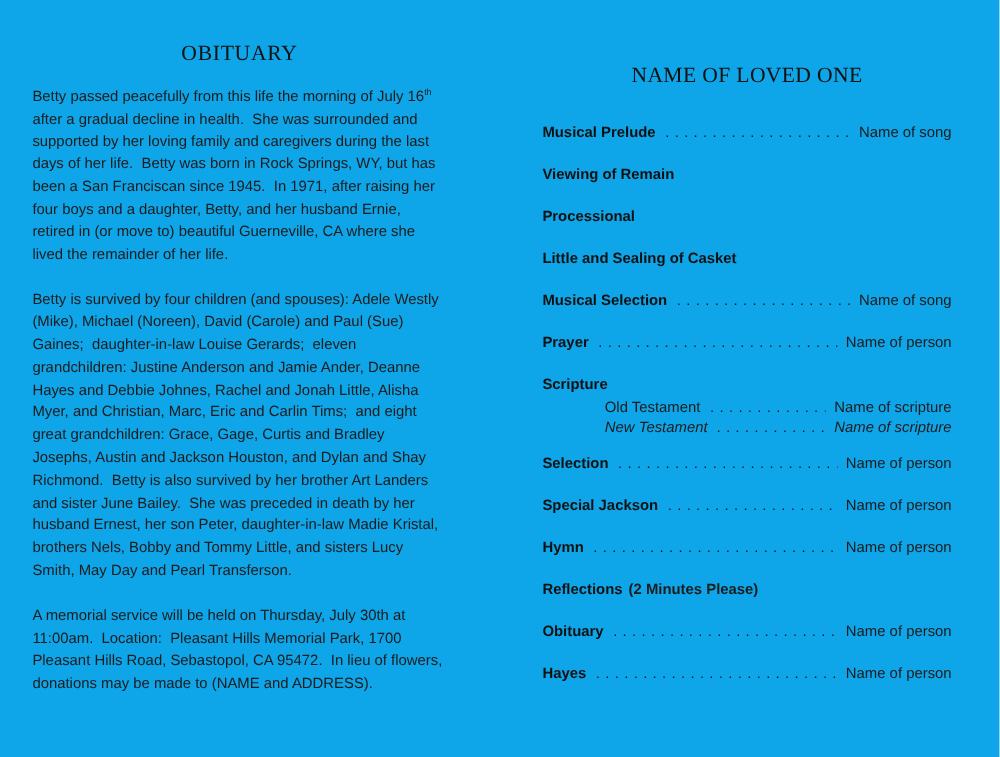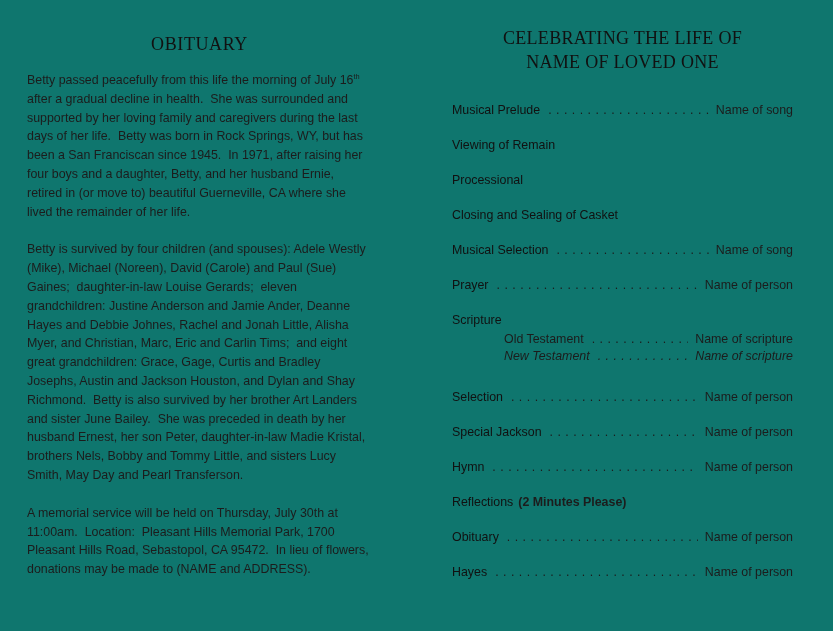--- a/index.html
+++ b/index.html
@@ -1,21 +1,21 @@
 <!DOCTYPE html>
 <html><head>
 <meta charset="utf-8">
 <style>
   html, body { margin: 0; padding: 0; background: #ffffff; }
   body { font-family: "Liberation Sans", sans-serif; color: #1c1c1c; }
 
   .spread {
     width: 833px;
     height: 631px;
-    background: #0f766e;
+    background: #0ea5e9;
     display: flex;
     overflow: hidden;
   }
 
   .page { box-sizing: border-box; }
   .page-left  { width: 416px; padding: 34px 44px 0 27px; }
   .page-right { width: 417px; padding: 26px 40px 0 36px; }
 
   .serif-title {
     font-family: "Liberation Serif", serif;
@@ -44,33 +44,33 @@
   .body-text span { white-space: pre-wrap; }
   sup.ordinal { font-size: 0.6em; vertical-align: super; line-height: 0; }
 
   .program { font-size: 12.4px; }
   .program-row {
     display: flex;
     align-items: baseline;
     margin-bottom: 20.5px;
     line-height: 14.5px;
   }
-  .program-row .label { font-weight: 400; color: #111111; white-space: nowrap; }
+  .program-row .label { font-weight: 700; color: #111111; white-space: nowrap; }
   .program-row .dots {
     flex: 1 1 auto;
     overflow: hidden;
     white-space: nowrap;
     margin: 0 7px 0 8px;
     color: #1c1c1c;
     letter-spacing: 0.5px;
   }
   .program-row .value { white-space: nowrap; }
   .program-row .suffix { margin-left: 5px; font-weight: 700; }
 
-  .scripture-group { margin-bottom: 27px; }
+  .scripture-group { margin-bottom: 16px; }
   .scripture-group .scripture-head { margin-bottom: 4px; }
   .scripture-group .sub-row { padding-left: 52px; margin-bottom: 2.5px; }
   .scripture-group .sub-row:last-child { margin-bottom: 0; font-style: italic; }
   .sub-row .label { font-weight: 400 !important; color: #1c1c1c; }
 </style>
 </head>
 <body>
 
 <div class="spread">
 
@@ -78,40 +78,40 @@
     <h1 class="serif-title obituary-title">OBITUARY</h1>
 
     <p class="body-text"><span>Betty passed peacefully from this life the morning of July 16</span><sup class="ordinal">th</sup><span> after a gradual decline in health.  She was surrounded and supported by her loving family and caregivers during the last days of her life.  Betty was born in Rock Springs, WY, but has been a San Franciscan since 1945.  In 1971, after raising her four boys and a daughter, Betty, and her husband Ernie, retired in (or move to) beautiful Guerneville, CA where she lived the remainder of her life.</span></p>
 
     <p class="body-text">Betty is survived by four children (and spouses): Adele Westly (Mike), Michael (Noreen), David (Carole) and Paul (Sue) Gaines;  daughter-in-law Louise Gerards;  eleven grandchildren: Justine Anderson and Jamie Ander, Deanne Hayes and Debbie Johnes, Rachel and Jonah Little, Alisha Myer, and Christian, Marc, Eric and Carlin Tims;  and eight great grandchildren: Grace, Gage, Curtis and Bradley Josephs, Austin and Jackson Houston, and Dylan and Shay Richmond.  Betty is also survived by her brother Art Landers and sister June Bailey.  She was preceded in death by her husband Ernest, her son Peter, daughter-in-law Madie Kristal, brothers Nels, Bobby and Tommy Little, and sisters Lucy Smith, May Day and Pearl Transferson.</p>
 
     <p class="body-text">A memorial service will be held on Thursday, July 30th at 11:00am.  Location:  Pleasant Hills Memorial Park, 1700 Pleasant Hills Road, Sebastopol, CA 95472.  In lieu of flowers, donations may be made to (NAME and ADDRESS).</p>
   </section>
 
   <section class="page page-right">
-    <h1 class="serif-title celebration-title"><span>CELEBRATING THE LIFE OF</span><br><span>NAME OF LOVED ONE</span></h1>
+    <h1 class="serif-title celebration-title"><br><span>NAME OF LOVED ONE</span></h1>
 
     <div class="program">
 
       <div class="program-row">
         <span class="label">Musical Prelude</span>
         <span class="dots">. . . . . . . . . . . . . . . . . . . . . . . . . . . . . . . . . . . . . . . . . . . . . . . . . . . . . . . . . . . . . . . . . . . . . .</span>
         <span class="value">Name of song</span>
       </div>
 
       <div class="program-row">
         <span class="label">Viewing of Remain</span>
       </div>
 
       <div class="program-row">
         <span class="label">Processional</span>
       </div>
 
       <div class="program-row">
-        <span class="label">Closing and Sealing of Casket</span>
+        <span class="label">Little and Sealing of Casket</span>
       </div>
 
       <div class="program-row">
         <span class="label">Musical Selection</span>
         <span class="dots">. . . . . . . . . . . . . . . . . . . . . . . . . . . . . . . . . . . . . . . . . . . . . . . . . . . . . . . . . . . . . . . . . . . . . .</span>
         <span class="value">Name of song</span>
       </div>
 
       <div class="program-row">
         <span class="label">Prayer</span>

